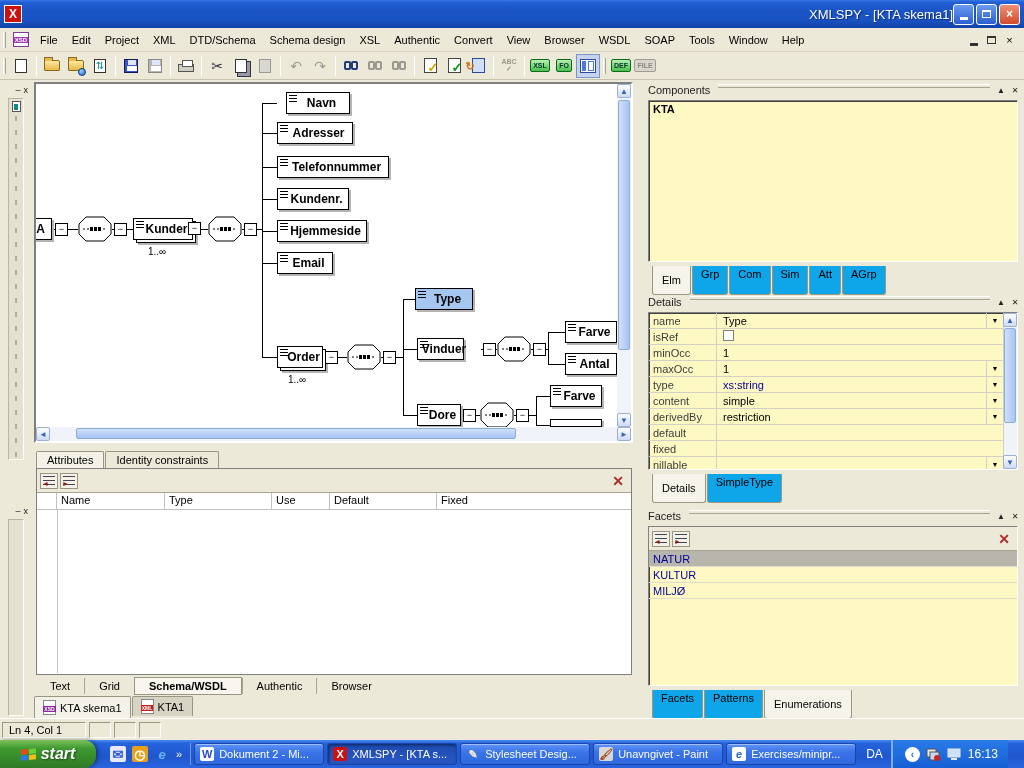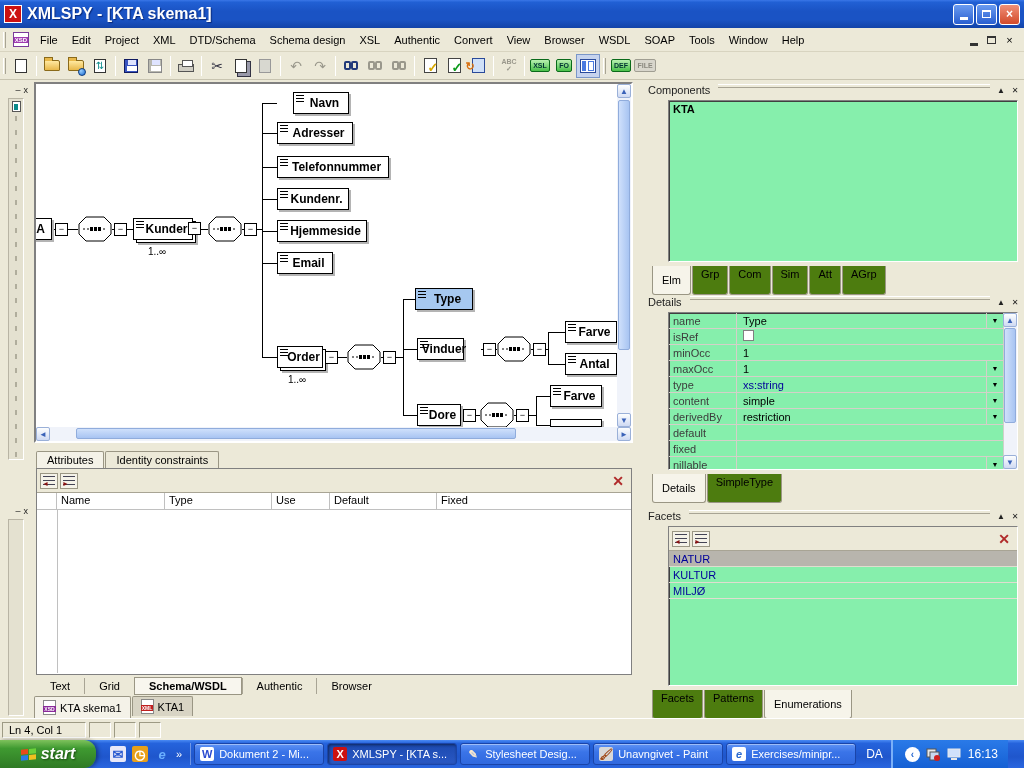--- a/index.html
+++ b/index.html
@@ -6,21 +6,21 @@
   html,body { width:1024px; height:768px; overflow:hidden; }
   body { font-family:"Liberation Sans", sans-serif; font-size:11px; color:#000; }
   #app { position:relative; width:1024px; height:768px; background:#ece9d8; overflow:hidden; }
 
   
   #titlebar { position:absolute; left:0; top:0; width:1024px; height:28px;
     background:linear-gradient(180deg,#3a77e8 0%,#2160d4 8%,#1a53c4 40%,#1a53c4 70%,#1243a8 100%);
     display:flex; align-items:center; padding:0 4px; }
   .app-icon { width:18px; height:18px; background:#cc1111; border:1px solid #fff;
     color:#fff; font-weight:bold; font-size:12px; display:flex; align-items:center; justify-content:center; margin-right:5px; }
-  .title-text { color:#fff; font-weight:bold; font-size:16px; text-shadow:1px 1px 1px #0a2a7a; flex:1; }
+  .title-text { color:#fff; font-weight:normal; font-size:13px; text-shadow:1px 1px 1px #0a2a7a; flex:1;text-align:right; }
   .winbtns { display:flex; gap:2px; }
   .winbtn { width:21px; height:21px; border:1px solid #fff; border-radius:3px;
     background:linear-gradient(180deg,#6a9bf0,#2a5fd0); color:#fff; font-weight:bold;
     display:flex; align-items:center; justify-content:center; font-size:12px; }
   .winbtn.close { background:linear-gradient(180deg,#f09078,#d24a2a); }
   .glyph-min { width:8px; height:3px; background:#fff; margin-top:9px; }
   .glyph-restore { width:9px; height:8px; border:1px solid #fff; border-top:2px solid #fff; }
 
   
   #menubar { position:absolute; left:0; top:28px; width:1024px; height:24px; background:#ece9d8;
@@ -132,23 +132,23 @@
   .ficon i { font-style:normal; padding:0 1px; margin-bottom:2px; }
   .ficon.xsd i { background:#8a2a9a; }
   .ficon.xml i { background:#c02020; }
 
   
   .rpanel { position:absolute; left:648px; width:374px; }
   .ptitle { height:15px; display:flex; align-items:flex-start; }
   .ptitle .pt-label { padding-right:4px; color:#222; }
   .ptitle .rule { flex:1; height:4px; border-top:1px solid #fff; border-bottom:1px solid #a8a494; margin:0 4px; }
   .ptitle .pbtn { width:14px; height:13px; font-size:8px; display:flex; align-items:center; justify-content:center; color:#222; }
-  .pbody { position:absolute; left:20px; right:4px; background:#86efac; border:1px solid; border-color:#808080 #fff #fff #808080; box-shadow:inset 1px 1px 0 #404040; }
+  .pbody { position:absolute; left:0; right:4px; background:#fef9c3; border:1px solid; border-color:#808080 #fff #fff #808080; box-shadow:inset 1px 1px 0 #404040; }
   .ptabs { position:absolute; left:4px; display:flex; }
-  .ptab { padding:2px 8px; border:1px solid #9a9684; border-top:none; background:#4d7c0f; margin-right:1px; border-radius:0 0 3px 3px; }
+  .ptab { padding:2px 8px; border:1px solid #9a9684; border-top:none; background:#0ea5e9; margin-right:1px; border-radius:0 0 3px 3px; }
   .ptab.active { background:#f6f4ea; font-weight:normal; padding:8px 9px; }
 
   #components-body .comp-item { font-weight:bold; padding:2px 4px; }
 
   
   .drow { display:flex; height:16px; border-bottom:1px solid #d4d0c8; align-items:center; }
   .drow .dl { width:68px; padding-left:4px; color:#3c3c3c; border-right:1px solid #d4d0c8; align-self:stretch; display:flex; align-items:center; }
   .drow .dv { flex:1; padding-left:6px; white-space:nowrap; overflow:hidden; }
   .drow .dv.blue { color:#00009a; }
   .drow .dd { width:17px; align-self:stretch; border-left:1px solid #d4d0c8; display:flex; align-items:center; justify-content:center; font-size:7px; color:#000; }
@@ -429,21 +429,21 @@
 
         <svg class="octagon" style="left:172px; top:132px;" width="34" height="26">
             <polygon points="8,1 26,1 33,8 33,18 26,25 8,25 1,18 1,8" fill="#fff" stroke="#000"></polygon>
             <line x1="5" y1="13" x2="29" y2="13" stroke="#000" stroke-dasharray="2,2"></line>
             <rect x="12" y="11" width="3" height="4"></rect>
             <rect x="16" y="11" width="3" height="4"></rect>
             <rect x="20" y="11" width="3" height="4"></rect>
           </svg>
         <div class="handle" style="left:208px; top:139px;">−</div>
 
-        <div class="ebox" style="left:257px; top:8px; width:56px;">
+        <div class="ebox" style="left:250px; top:8px; width:64px;">
             <span class="elicon"></span>
             <span>Navn</span>
           </div>
         <div class="ebox" style="left:241px; top:38px; width:76px;">
             <span class="elicon"></span>
             <span>Adresser</span>
           </div>
         <div class="ebox" style="left:241px; top:72px; width:112px;">
             <span class="elicon"></span>
             <span>Telefonnummer</span>

